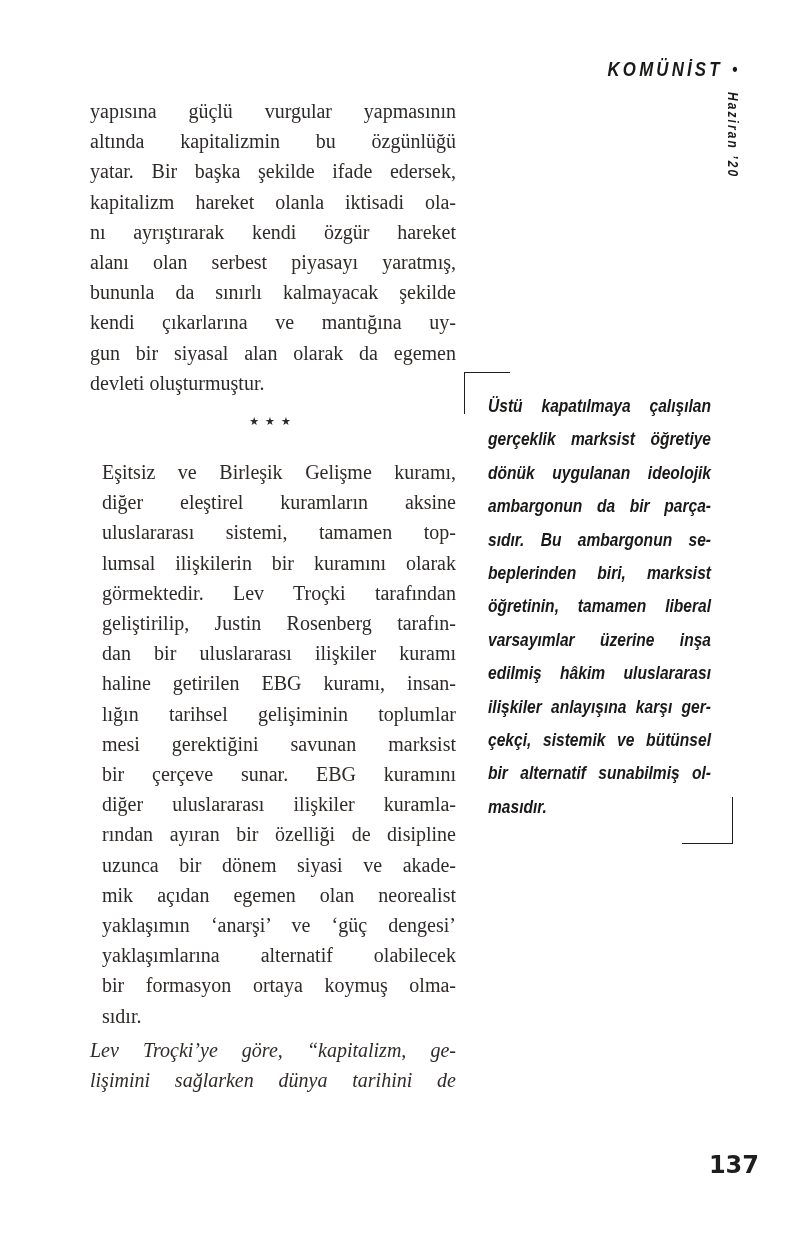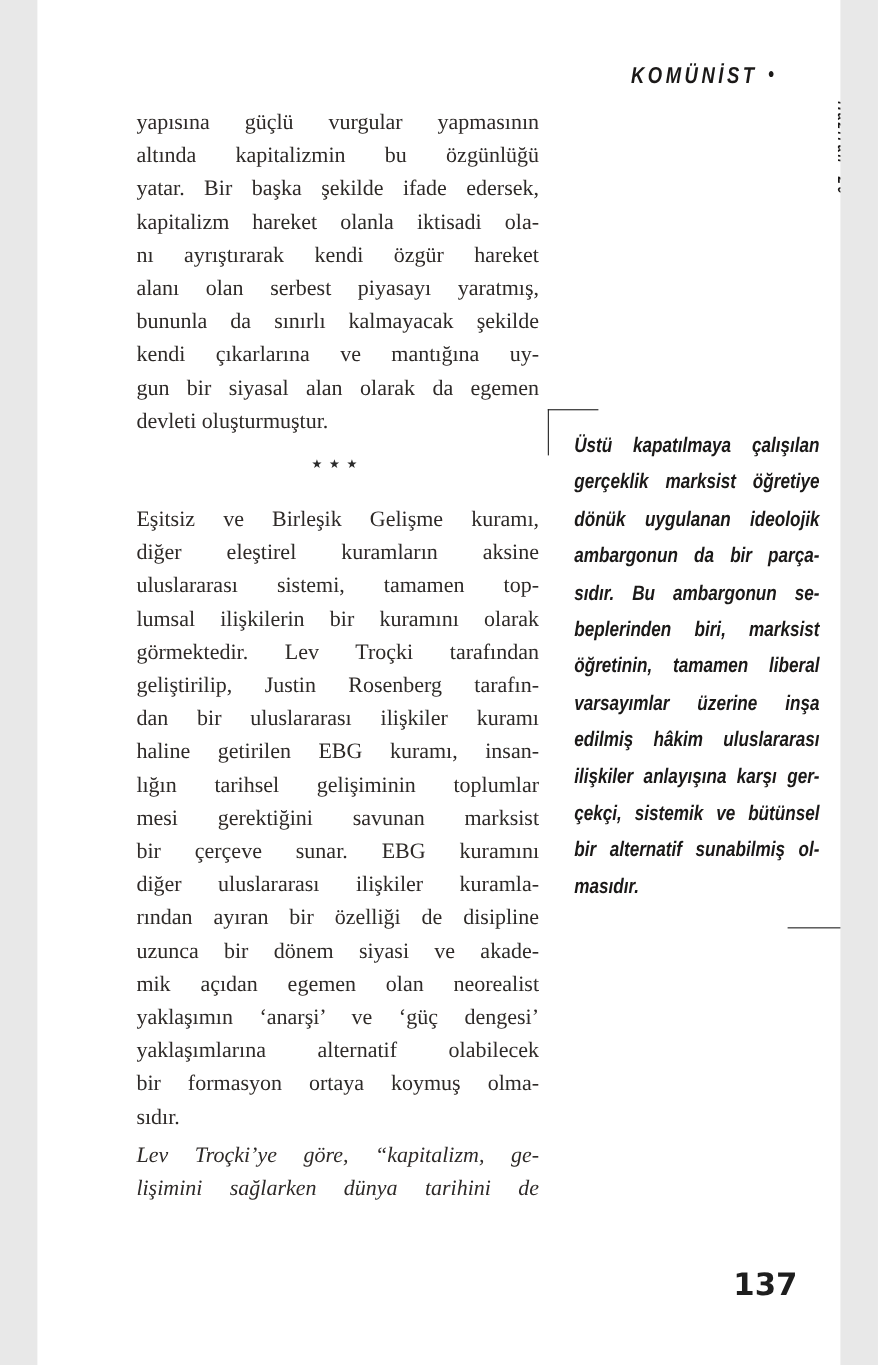--- a/index.html
+++ b/index.html
@@ -3,21 +3,21 @@
 <meta charset="utf-8">
 <style>
   :root{
     --text-body:#2e2a28;
     --text-display:#1b1918;
     --bg:#ffffff;
   }
   html,body{margin:0;padding:0;background:#e8e8e8;}
   .page{
     position:relative;
-    width:730px;height:1241px;
+    width:798px;height:1241px;
     background:var(--bg);
     margin:0 auto;
     overflow:hidden;
     font-family:"Liberation Serif", serif;
   }
 
   
   .masthead{
     position:absolute;top:57px;right:60px;
     transform:scaleX(0.8);transform-origin:100% 50%;
@@ -55,21 +55,21 @@
   }
   .line.last{text-align-last:left;}
   .separator{
     text-align:center;
     font-family:"DejaVu Sans", sans-serif;
     font-size:11px;letter-spacing:6px;
     line-height:30px;height:30px;
     margin-top:9px;
     color:#2b2b2b;
   }
-  .para2{margin-top:20px;}
+  .para2{margin-top:20px;margin-left:12px;}
   .para3{margin-top:4px;font-style:italic;}
 
   
   .pull-quote{
     position:absolute;left:488px;top:389px;width:223px;font-style:italic;
   }
   .quote-inner{
     width:272px;
     transform:scaleX(0.82);transform-origin:0 0;
     font-family:"Liberation Sans", sans-serif;
@@ -87,21 +87,21 @@
     position:absolute;left:682px;top:797px;
     width:50px;height:46px;
     border-right:1.5px solid #1f1f1f;
     border-bottom:1.5px solid #1f1f1f;
   }
 
   
   .page-number{
     position:absolute;right:39px;top:1151px;
     font-family:"DejaVu Sans", sans-serif;
-    font-weight:700;font-size:28px;
+    font-weight:700;font-size:24px;
     color:#1e1e1e;
   }
 </style>
 </head>
 <body>
 
 <div class="page">
 
   <div class="masthead">
     <span>KOMÜNİST</span><span class="bullet">•</span>

